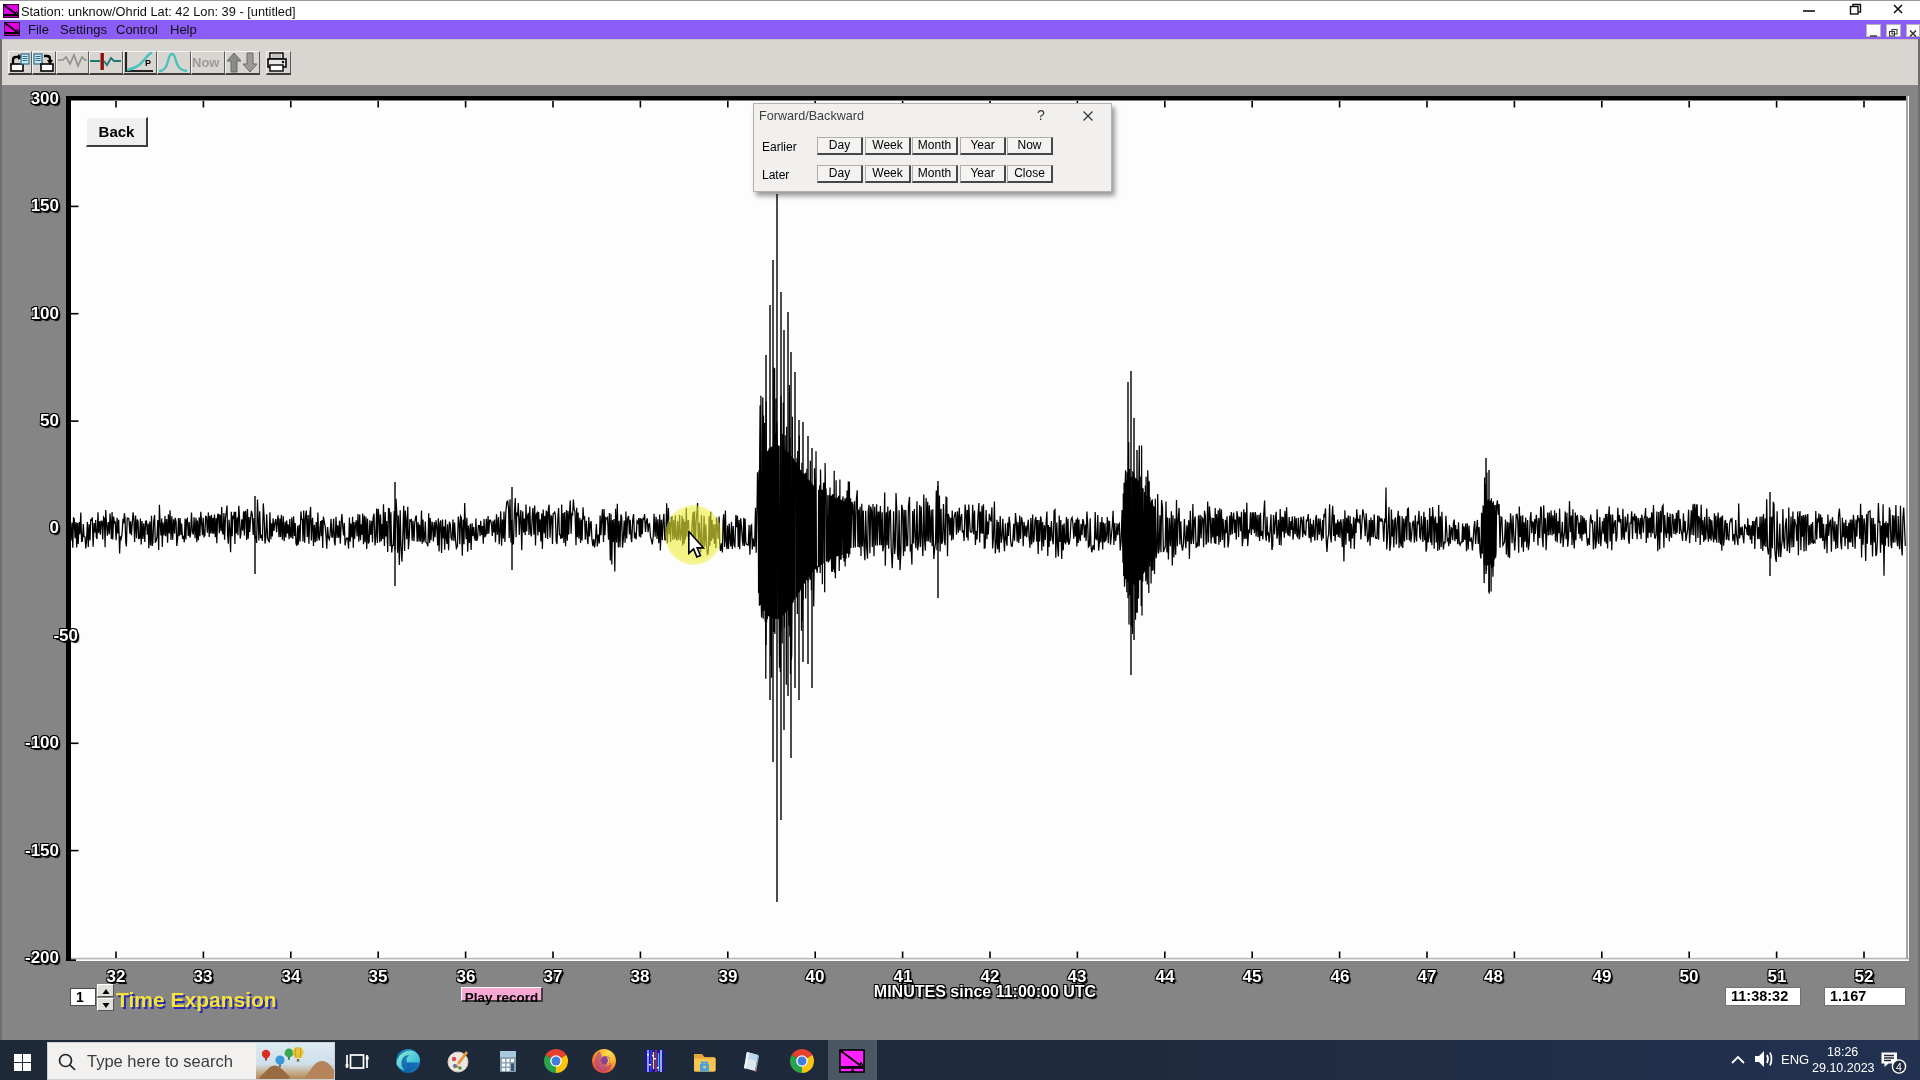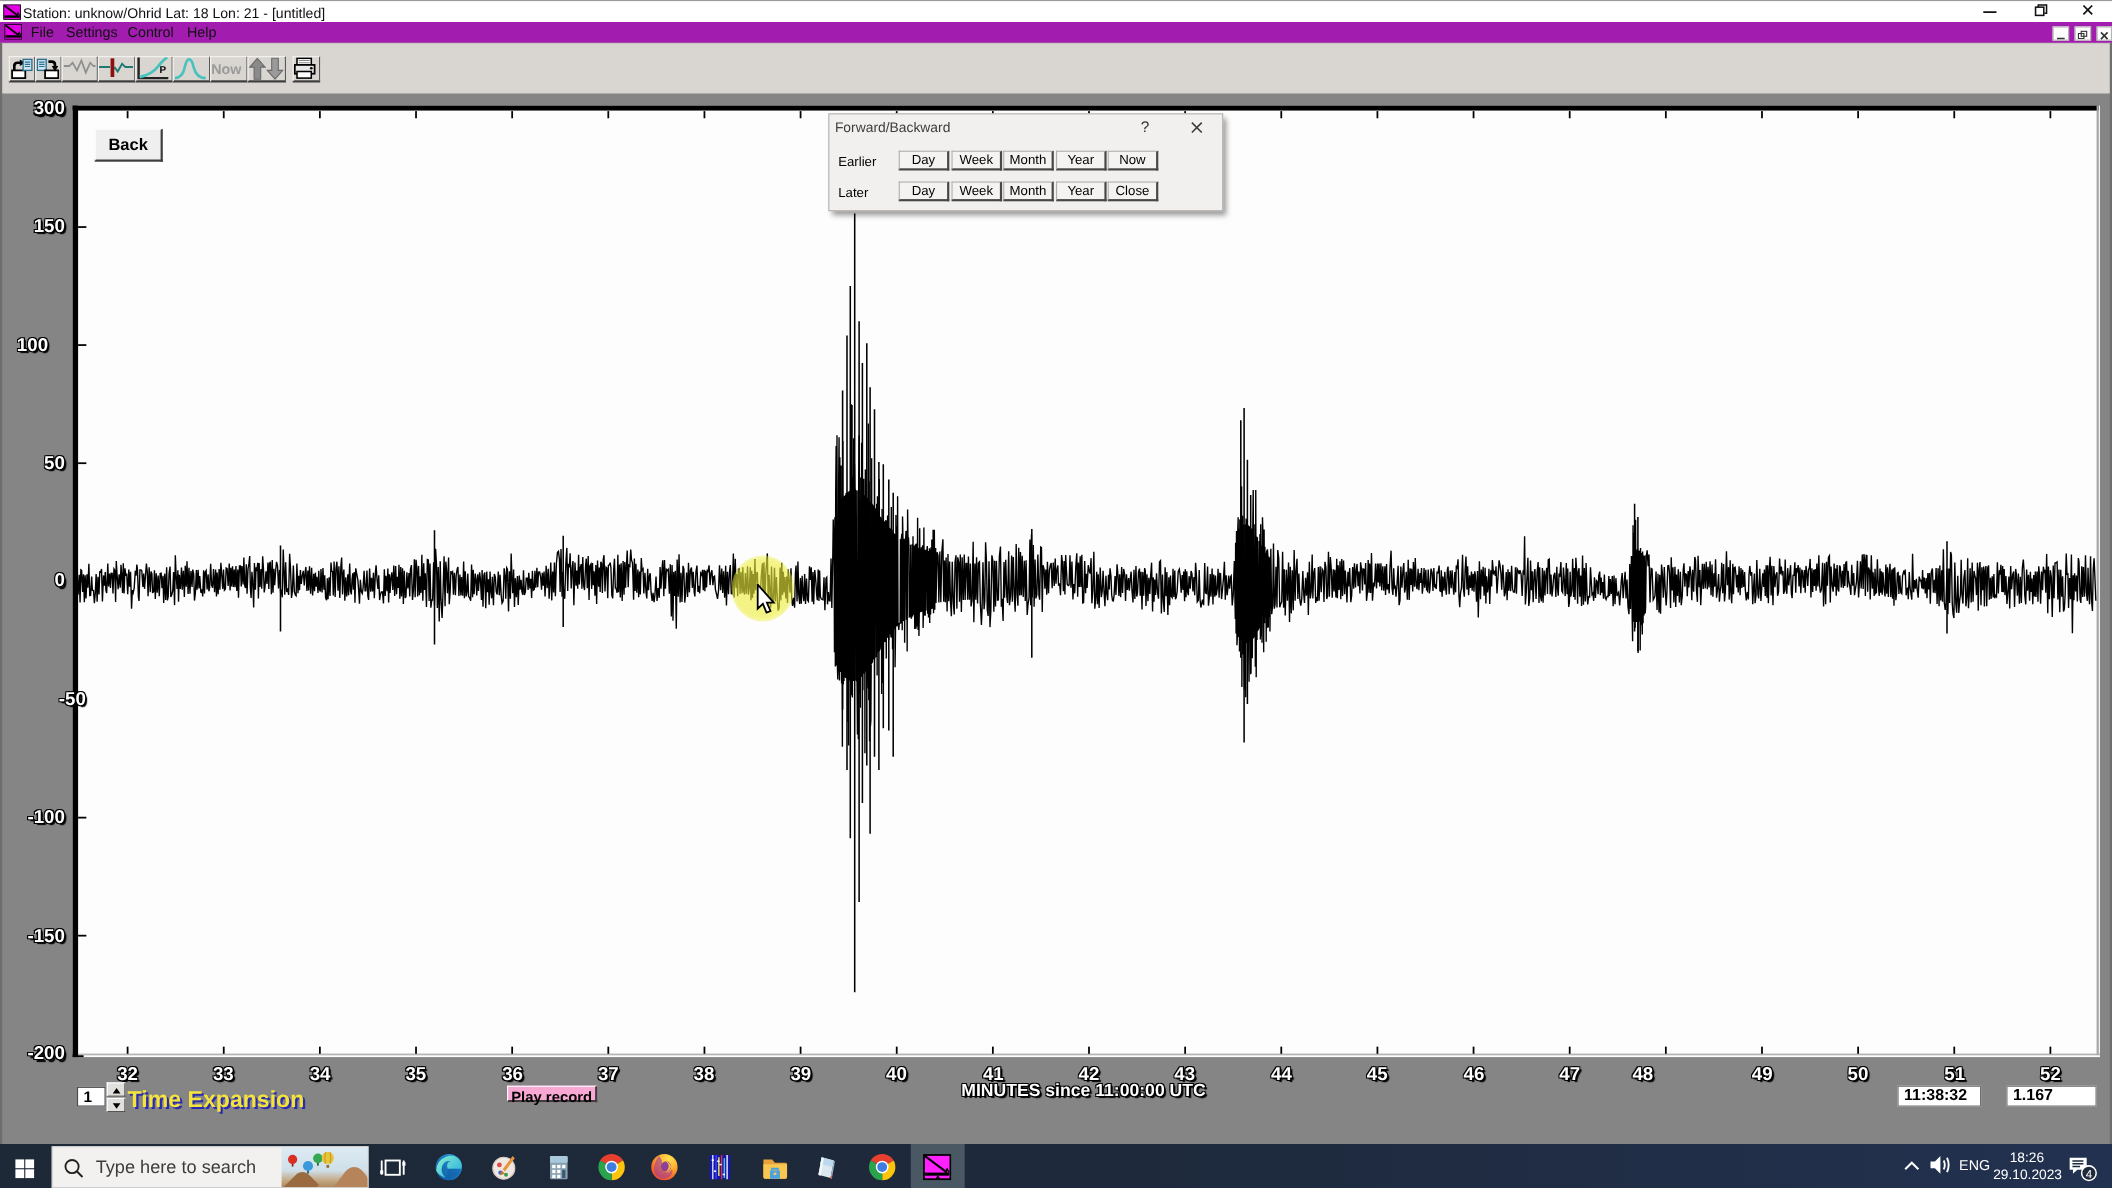--- a/index.html
+++ b/index.html
@@ -1,18 +1,18 @@
 <!DOCTYPE html>
 <html><head><meta charset="utf-8"><title>s</title><style>
 *{margin:0;padding:0;box-sizing:border-box}
 html,body{width:1920px;height:1080px;overflow:hidden;font-family:"Liberation Sans",sans-serif;background:#858585}
 .abs{position:absolute}
 #titlebar{position:absolute;left:0;top:0;width:1920px;height:20px;background:#fff;border-top:1px solid #9a9a9a}
 #titlebar .txt{position:absolute;left:21px;top:3px;font-size:12.8px;color:#101010}
-#menubar{position:absolute;left:0;top:20px;width:1920px;height:19px;background:#a21caf}
+#menubar{position:absolute;left:0;top:20px;width:1920px;height:19px;background:#8b5cf6}
 #menubar .mi{position:absolute;top:2px;font-size:13px;color:#101010}
 #toolbar{position:absolute;left:0;top:39px;width:1920px;height:46px;background:#d9d6d1;border-top:1px solid #c8c5c0}
 .tbtn{position:absolute;top:11px;height:24px;background:#d9d6d1;border-top:1px solid #f4f2ef;border-left:1px solid #f4f2ef;border-right:1px solid #5a5a5a;border-bottom:2px solid #3c3c3c}
 #plotregion{position:absolute;left:0;top:0;width:1920px;height:1040px;background:#858585}
 .axlab{position:absolute;font-size:17px;font-weight:bold;color:#fff;letter-spacing:0px;
  text-shadow:-1px -1px 0 #000,1px -1px 0 #000,-1px 1px 0 #000,1px 1px 0 #000,2px 2px 1px #000}
 #backbtn{position:absolute;left:86px;top:117px;width:62px;height:30px;background:#efefef;
  border-top:1px solid #fff;border-left:1px solid #fff;border-right:2px solid #3f3f3f;border-bottom:2px solid #3f3f3f;
  font-size:15px;font-weight:bold;color:#000;text-align:center;line-height:27px}
 #info{position:absolute;left:534px;top:116px;font-size:14.5px;font-weight:bold;color:#000;line-height:16px;white-space:pre}
@@ -85,21 +85,21 @@
       <rect x="71" y="420.3" width="7.5" height="1.6" fill="#000"></rect>
       <rect x="71" y="527.7" width="7.5" height="1.6" fill="#000"></rect>
       <rect x="71" y="635.1" width="7.5" height="1.6" fill="#000"></rect>
       <rect x="71" y="742.5" width="7.5" height="1.6" fill="#000"></rect>
       <rect x="71" y="849.8" width="7.5" height="1.6" fill="#000"></rect>
       <path d="M71.0 540.6L72.0 522.5L72.8 547.8L73.5 518.0L74.2 518.5L75.1 538.2L75.9 522.0L76.7 547.4L77.4 522.9L78.2 544.0L79.1 522.1L79.9 534.3L80.8 512.5L81.6 541.4L82.4 541.1L83.3 524.1L84.0 536.6L85.0 536.9L85.8 548.4L86.6 539.6L87.4 521.9L88.3 547.1L89.1 524.3L90.0 540.4L90.7 519.9L91.6 520.2L92.3 517.3L93.1 546.7L94.1 523.1L95.0 532.4L95.7 520.1L96.3 537.0L97.0 539.0L98.0 512.3L98.7 533.1L99.6 521.3L100.4 534.6L101.1 521.1L102.0 521.2L102.7 539.5L103.6 517.2L104.4 518.6L105.1 547.2L105.7 510.1L106.4 522.0L107.4 535.6L108.3 522.0L109.3 534.3L110.0 513.5L110.6 521.4L111.4 539.0L112.1 512.1L112.8 539.6L113.6 516.6L114.4 523.4L115.2 521.4L116.1 540.1L117.1 517.8L117.8 533.4L118.7 519.8L119.6 553.4L120.3 536.5L121.1 538.9L122.0 534.5L123.0 518.8L123.7 523.4L124.4 513.2L125.0 518.0L125.8 542.5L126.4 546.3L127.2 518.1L128.1 518.1L128.9 519.0L129.9 533.7L130.6 521.3L131.4 535.3L132.3 522.8L133.1 512.3L133.9 519.8L134.6 542.0L135.6 515.6L136.6 538.3L137.3 519.5L138.1 521.7L138.7 538.6L139.7 538.1L140.4 518.4L141.2 544.6L142.0 521.1L142.9 538.9L143.8 523.3L144.8 542.0L145.6 521.3L146.5 521.0L147.3 534.7L148.2 523.5L148.8 548.2L149.8 521.5L150.6 545.5L151.5 515.8L152.2 545.9L152.9 542.4L153.7 521.3L154.6 515.0L155.3 542.7L156.3 540.3L157.1 536.3L157.8 520.1L158.7 550.1L159.4 504.8L160.1 522.7L161.0 535.4L161.7 518.5L162.3 547.0L163.0 522.6L164.0 535.5L165.0 516.0L165.7 536.2L166.7 519.0L167.6 542.7L168.4 514.4L169.3 533.4L170.0 510.2L171.0 540.0L171.8 516.2L172.7 539.8L173.6 519.2L174.6 533.6L175.2 517.8L176.1 522.0L176.8 546.0L177.7 538.1L178.5 518.1L179.2 536.1L180.1 518.0L180.9 535.0L181.6 523.6L182.6 538.9L183.4 535.8L184.3 542.3L185.1 518.5L185.9 539.6L186.5 520.1L187.4 518.6L188.3 535.9L189.2 522.0L189.9 537.5L190.6 534.2L191.5 512.6L192.4 532.2L193.3 534.4L194.1 517.3L195.1 538.3L196.0 517.7L196.8 542.2L197.4 520.5L198.3 540.2L199.2 517.3L199.9 536.2L200.8 511.7L201.6 522.6L202.5 535.3L203.2 517.7L204.0 536.5L204.9 535.4L205.6 516.3L206.5 516.9L207.4 532.8L208.4 512.4L209.2 536.9L209.9 516.1L210.6 533.2L211.4 514.7L212.2 533.7L213.0 517.7L213.7 533.8L214.5 514.5L215.3 537.3L216.2 517.8L216.8 543.3L217.7 514.4L218.6 514.4L219.3 533.2L220.0 514.6L221.0 531.3L221.7 506.9L222.5 532.3L223.2 534.5L223.9 512.9L224.6 539.7L225.5 517.0L226.3 512.4L227.0 505.5L227.6 534.9L228.3 543.7L229.0 519.8L229.9 531.5L230.6 552.3L231.3 511.8L232.2 536.2L232.8 515.6L233.5 519.1L234.3 511.7L234.9 544.1L235.6 511.8L236.3 533.5L237.3 517.4L237.9 535.3L238.8 505.7L239.5 516.9L240.2 538.6L240.9 533.7L241.8 519.4L242.7 530.8L243.6 511.3L244.4 535.4L245.0 512.5L245.8 510.8L246.7 540.1L247.5 509.0L248.2 538.8L249.0 517.1L249.7 531.9L250.7 517.6L251.4 510.8L252.3 514.4L253.2 535.0L254.1 518.1L255.0 537.6L255.7 536.9L256.6 543.0L257.5 499.6L258.2 519.4L258.9 540.6L259.7 511.2L260.6 538.2L261.5 534.9L262.4 540.9L263.3 503.4L264.1 516.3L265.0 543.6L265.8 537.8L266.7 514.2L267.6 537.8L268.5 540.9L269.2 541.6L269.9 512.2L270.9 539.3L271.5 523.4L272.3 536.5L273.1 518.2L273.9 530.9L274.7 524.0L275.7 519.0L276.6 532.2L277.5 519.1L278.1 515.4L279.0 537.2L279.9 518.6L280.6 536.9L281.4 514.9L282.4 539.7L283.3 516.2L284.2 541.3L285.2 521.7L285.9 537.5L286.7 520.6L287.4 533.4L288.1 524.3L289.1 539.1L289.8 518.9L290.4 535.6L291.2 537.8L291.8 517.3L292.8 538.7L293.6 516.3L294.5 536.0L295.2 523.0L296.0 543.6L296.9 545.7L297.6 525.7L298.2 544.8L299.2 524.7L300.0 541.8L300.9 511.4L301.6 519.4L302.4 519.7L303.0 541.4L303.7 510.5L304.7 542.7L305.4 517.2L306.3 510.6L307.3 537.1L308.1 514.9L308.9 543.7L309.9 514.4L310.6 506.9L311.4 540.4L312.0 522.2L312.6 517.8L313.5 546.1L314.3 524.8L315.2 542.2L316.2 522.0L316.9 541.2L317.9 512.4L318.6 537.2L319.4 540.4L320.0 527.3L320.7 521.1L321.3 536.2L322.0 520.0L322.7 547.9L323.4 516.6L324.4 522.1L325.3 527.2L326.1 537.2L326.8 548.8L327.6 527.1L328.5 537.7L329.3 539.5L330.0 535.4L331.0 518.8L331.9 537.2L332.6 537.2L333.6 518.7L334.4 541.8L335.1 545.4L336.0 516.8L337.0 538.0L337.8 525.2L338.7 537.7L339.5 520.8L340.3 543.8L341.3 520.3L341.9 514.0L342.8 527.5L343.6 535.5L344.3 522.9L345.1 545.5L345.8 540.6L346.7 538.1L347.7 538.1L348.6 548.6L349.4 517.5L350.2 541.8L350.9 523.5L351.9 537.4L352.6 516.8L353.3 547.7L354.0 522.0L354.6 539.0L355.4 525.7L356.2 520.3L357.1 536.4L358.0 514.1L358.8 541.8L359.7 514.6L360.5 540.2L361.3 524.3L362.1 534.6L362.7 513.5L363.5 544.3L364.3 515.4L365.0 542.2L365.9 516.7L366.7 549.1L367.5 518.8L368.4 543.6L369.1 542.1L369.9 520.3L370.8 535.0L371.8 520.9L372.5 542.2L373.1 518.1L374.0 513.7L375.0 545.4L375.8 537.0L376.7 508.5L377.4 543.0L378.2 508.9L379.0 516.6L379.7 542.2L380.5 514.5L381.3 541.2L382.1 524.0L382.8 539.0L383.5 504.3L384.4 546.1L385.2 512.0L385.9 536.4L386.7 521.1L387.7 551.9L388.5 508.6L389.4 509.0L390.1 546.3L390.9 512.3L391.7 552.5L392.5 545.3L393.3 545.4L394.2 511.1L395.0 550.3L396.0 498.8L396.9 515.1L397.6 552.7L398.4 515.5L399.3 565.1L400.2 510.3L400.9 544.9L401.9 561.8L402.8 536.9L403.7 505.8L404.6 551.1L405.3 510.6L406.0 518.7L406.8 539.3L407.8 506.8L408.4 549.2L409.2 538.3L409.9 519.2L410.6 521.1L411.4 519.9L412.2 540.7L413.0 520.7L414.0 541.2L414.7 523.0L415.7 517.0L416.3 515.4L417.2 541.8L418.1 522.3L419.0 541.4L419.6 524.5L420.6 541.6L421.5 510.5L422.2 543.8L423.0 519.4L423.8 542.2L424.5 538.1L425.3 521.5L426.0 542.3L427.0 543.4L427.9 546.2L428.7 513.2L429.6 543.0L430.2 517.9L431.0 540.3L432.0 521.5L432.7 526.5L433.4 541.4L434.3 522.0L435.0 537.2L436.0 520.2L436.7 526.0L437.7 545.4L438.3 518.3L439.1 551.5L439.9 523.1L440.7 520.5L441.6 552.9L442.5 519.5L443.3 538.3L444.0 526.6L444.7 549.7L445.5 519.5L446.2 537.5L447.0 543.9L447.6 524.3L448.6 550.3L449.4 521.8L450.3 524.6L451.1 537.8L452.0 540.4L453.0 519.5L453.9 541.0L454.6 522.6L455.6 541.1L456.4 548.3L457.4 546.4L458.3 516.6L459.2 523.5L459.8 544.2L460.6 516.2L461.3 517.5L462.3 555.8L463.1 519.4L464.0 544.3L464.7 503.1L465.4 525.1L466.1 539.3L466.9 517.7L467.7 551.7L468.5 525.6L469.4 543.0L470.4 523.7L471.1 549.9L472.1 523.3L472.8 536.0L473.7 527.1L474.4 537.4L475.2 540.7L475.9 518.4L476.7 541.0L477.6 538.0L478.4 525.6L479.4 525.5L480.1 536.3L480.7 520.7L481.7 535.0L482.5 526.1L483.3 543.7L484.0 519.0L484.9 536.5L485.7 535.9L486.3 518.8L487.1 534.3L488.1 516.1L488.8 533.8L489.6 520.2L490.6 520.1L491.5 524.7L492.3 536.0L493.0 520.7L493.8 532.4L494.6 519.6L495.5 542.3L496.5 514.3L497.4 534.7L498.4 517.1L499.2 544.3L499.9 532.4L500.7 511.3L501.6 545.8L502.4 519.6L503.3 538.6L504.0 511.4L504.9 542.1L505.8 512.3L506.8 502.1L507.7 501.2L508.6 508.5L509.2 538.1L510.0 499.2L511.0 542.5L511.8 519.7L512.6 544.0L513.4 543.7L514.4 512.0L515.3 498.1L516.1 537.2L516.8 512.5L517.6 515.8L518.3 503.0L519.3 534.9L520.2 516.3L520.9 510.1L521.7 550.2L522.7 511.4L523.7 532.4L524.4 518.6L525.2 535.1L526.0 504.4L526.7 531.4L527.4 516.5L528.4 512.8L529.0 535.1L529.8 506.4L530.6 532.5L531.4 536.4L532.4 513.5L533.0 507.9L533.9 534.8L534.7 505.4L535.5 545.4L536.2 514.5L537.2 512.8L537.9 535.5L538.6 511.9L539.4 532.0L540.1 519.3L540.9 541.5L541.7 513.6L542.4 549.0L543.2 509.6L544.2 533.3L544.9 515.9L545.6 538.1L546.2 510.7L546.9 512.3L547.6 539.1L548.4 508.6L549.1 504.7L550.0 537.6L550.9 515.6L551.7 516.4L552.5 543.9L553.1 513.9L554.0 513.4L554.7 511.5L555.4 516.2L556.2 541.0L557.0 544.0L557.9 517.8L558.6 508.0L559.4 534.6L560.1 534.8L561.0 538.9L561.7 504.4L562.3 538.3L563.2 513.1L563.9 543.1L564.7 512.0L565.6 546.3L566.5 510.1L567.3 540.7L568.0 510.9L568.7 534.4L569.5 513.7L570.2 500.5L571.1 533.8L571.8 514.0L572.6 514.8L573.4 499.6L574.1 509.0L575.0 511.9L576.0 545.3L576.7 507.8L577.4 537.3L578.1 512.6L578.9 538.8L579.9 517.7L580.6 542.9L581.4 519.5L582.1 540.4L583.0 507.2L583.7 518.5L584.6 517.2L585.3 539.6L586.3 520.8L587.3 538.6L588.0 544.1L588.8 517.1L589.5 536.5L590.4 523.6L591.1 521.1L591.9 538.6L592.9 546.2L593.7 539.0L594.6 547.5L595.4 540.7L596.4 524.1L597.3 546.4L598.3 534.6L599.3 543.5L600.1 515.5L600.9 535.3L601.8 517.9L602.5 509.3L603.5 542.1L604.1 509.1L604.9 535.2L605.8 517.7L606.6 518.8L607.5 517.6L608.5 539.7L609.4 512.9L610.3 560.5L611.0 513.7L611.8 564.4L612.5 519.9L613.2 541.9L614.0 518.9L614.8 571.6L615.6 508.7L616.6 542.4L617.3 503.8L618.3 547.6L619.1 520.8L620.0 547.2L620.9 514.4L621.7 517.4L622.5 547.8L623.3 539.4L624.2 520.5L625.1 542.7L625.9 511.6L626.7 538.5L627.6 518.3L628.6 516.0L629.4 534.4L630.2 519.7L631.1 538.4L631.7 542.2L632.7 519.5L633.6 514.1L634.5 538.2L635.2 532.5L636.1 539.4L637.0 521.1L637.9 522.7L638.7 518.0L639.3 536.6L640.2 518.0L640.8 537.5L641.5 518.8L642.3 534.1L643.0 518.7L643.8 519.4L644.6 514.0L645.5 531.9L646.3 521.5L647.2 518.4L648.1 532.1L648.8 524.4L649.6 523.7L650.4 536.1L651.4 540.2L652.3 544.4L653.2 536.8L654.1 513.8L655.1 536.6L656.1 516.8L657.0 539.0L657.8 519.4L658.8 543.3L659.7 514.4L660.4 550.5L661.3 519.8L662.3 540.1L663.1 520.9L663.9 513.7L664.8 539.6L665.7 540.0L666.7 503.3L667.4 543.2L668.4 508.0L669.2 534.4L669.9 522.1L670.6 542.0L671.3 517.4L672.1 517.0L672.8 540.0L673.7 520.1L674.6 539.2L675.3 515.6L676.0 536.9L676.9 540.5L677.6 520.9L678.6 539.7L679.6 514.9L680.4 540.6L681.3 533.4L682.1 515.8L682.7 545.6L683.4 518.9L684.1 543.7L684.7 521.8L685.5 539.6L686.3 508.2L687.0 536.6L687.7 520.9L688.5 520.6L689.3 544.0L690.2 534.4L691.1 540.7L692.1 523.7L693.1 512.1L693.7 550.5L694.5 511.2L695.4 550.8L696.0 523.7L696.9 512.2L697.6 503.1L698.3 542.2L699.2 522.5L699.9 538.1L700.6 552.5L701.4 515.1L702.1 547.0L703.1 546.6L704.1 516.1L704.8 546.8L705.8 524.6L706.7 546.0L707.4 554.9L708.3 552.7L709.2 516.0L709.9 546.0L710.7 511.7L711.4 540.9L712.1 519.9L712.7 538.7L713.5 524.6L714.4 544.0L715.2 524.1L715.9 548.2L716.5 517.5L717.4 527.4L718.2 538.9L719.1 516.6L719.7 543.4L720.5 550.9L721.4 543.4L722.4 552.4L723.1 521.2L723.7 514.2L724.6 546.9L725.4 510.4L726.1 540.4L727.0 549.1L727.6 525.5L728.5 548.9L729.2 523.5L730.2 541.8L730.8 546.4L731.5 521.8L732.3 549.0L733.2 526.0L734.1 545.4L734.9 546.6L735.9 514.9L736.7 527.2L737.5 515.7L738.3 547.0L739.1 520.0L739.7 549.3L740.7 518.2L741.7 528.9L742.4 540.3L743.0 545.7L743.8 517.7L744.5 546.3L745.1 518.7L745.8 542.2L746.5 544.4L747.4 544.8L748.2 545.2L749.1 524.9L749.9 554.7L750.9 525.9L751.6 524.9L752.3 549.4L753.1 538.3L754.0 546.2L754.6 546.2L755.5 507.8L756.2 552.7L757.1 504.2L757.5 472.2L757.8 485.9L758.2 480.5L758.6 592.9L759.0 470.2L759.4 605.8L759.7 451.6L760.1 405.5L760.5 604.9L760.9 395.7L761.3 606.6L761.6 617.6L762.0 608.0L762.4 439.1L762.8 397.5L763.2 618.7L763.5 415.6L763.9 610.8L764.3 455.4L764.7 423.1L765.1 621.4L765.4 453.8L765.8 678.8L766.2 401.0L766.6 622.3L767.0 451.8L767.3 619.2L767.7 450.9L768.1 615.7L768.5 450.0L768.9 616.3L769.2 448.2L769.6 616.9L770.0 448.6L770.4 448.2L770.8 656.3L771.1 447.6L771.5 677.8L771.9 447.1L772.3 446.9L772.7 618.6L773.0 446.5L773.4 632.1L773.8 367.6L774.2 632.1L774.6 368.2L774.9 634.1L775.3 433.3L775.7 619.1L776.1 398.4L776.5 619.0L776.8 421.8L777.2 445.5L777.6 445.5L778.0 618.6L778.4 445.6L778.7 618.3L779.1 618.1L779.5 667.8L779.9 446.0L780.3 672.0L780.6 446.3L781.0 395.7L781.4 629.6L781.8 622.0L782.2 643.5L782.5 434.1L782.9 615.4L783.3 402.6L783.7 614.6L784.1 448.5L784.4 627.5L784.8 449.2L785.2 435.3L785.6 612.5L786.0 450.2L786.3 684.8L786.7 426.8L787.1 610.6L787.5 451.9L787.9 609.6L788.2 452.7L788.6 608.5L789.0 626.0L789.4 385.0L789.8 636.5L790.1 437.4L790.5 673.9L790.9 456.0L791.3 660.1L791.7 654.7L792.0 603.3L792.4 416.7L792.8 602.1L793.2 601.4L793.6 459.7L793.9 460.2L794.3 599.6L794.7 461.3L795.1 461.9L795.5 462.4L795.8 463.0L796.2 596.4L796.6 595.7L797.0 457.9L797.4 614.1L797.7 451.1L798.1 593.1L798.5 466.9L798.9 591.9L799.3 435.4L799.6 590.6L800.0 590.0L800.4 469.7L800.8 588.7L801.2 470.8L801.5 630.8L801.9 462.7L802.3 620.8L802.7 472.9L803.1 600.2L803.4 473.9L803.8 583.8L804.2 475.0L804.6 475.5L805.0 583.6L805.3 472.8L805.7 598.6L806.1 473.3L806.5 579.9L806.9 468.7L807.2 578.8L807.6 479.3L808.0 581.7L808.4 480.3L808.8 576.7L809.1 481.1L809.5 481.6L809.9 579.4L810.3 460.8L810.7 579.7L811.0 481.7L811.4 590.2L811.8 484.0L812.2 572.5L812.6 484.8L812.9 571.6L813.3 485.5L813.7 606.5L814.1 573.8L814.5 468.2L814.8 569.6L815.2 478.7L815.6 568.8L816.0 451.2L816.4 568.1L816.7 567.8L817.1 572.7L817.5 567.1L817.9 566.7L818.3 566.4L818.6 489.9L819.0 566.9L819.4 490.5L819.8 485.2L820.2 573.0L820.5 469.5L820.9 491.5L821.3 564.0L821.7 564.2L822.1 489.8L822.4 584.3L822.8 492.7L823.2 492.9L823.6 482.8L824.0 563.5L824.3 482.4L824.7 592.2L825.1 463.1L825.5 493.8L825.9 488.4L826.2 494.5L826.6 560.8L827.0 560.6L827.4 560.4L827.8 495.2L828.1 560.0L828.5 562.5L828.9 559.6L829.3 494.8L829.7 560.5L830.0 487.5L830.4 558.9L830.8 496.5L831.2 496.7L831.6 571.8L831.9 497.0L832.3 494.8L832.7 571.7L833.1 494.1L833.5 569.6L833.8 557.5L834.2 470.7L834.6 572.8L835.0 498.1L835.4 578.2L835.7 556.9L836.1 480.3L836.5 556.6L836.9 498.8L837.3 556.3L837.6 497.4L838.0 556.1L838.4 499.3L838.8 495.8L839.2 570.9L839.5 555.6L839.9 479.5L840.3 559.6L840.7 499.8L841.1 559.7L841.4 500.3L841.8 555.0L842.2 500.5L842.6 500.7L843.0 496.4L843.3 558.0L843.7 501.0L844.1 561.4L844.5 554.2L844.9 498.3L845.2 566.4L845.6 499.5L846.0 558.7L846.4 497.5L846.8 553.6L847.1 490.4L847.5 502.2L847.9 553.4L848.3 481.5L848.7 557.6L849.0 500.0L849.4 481.5L849.8 554.3L850.2 503.0L850.6 498.2L850.9 548.1L851.9 502.0L852.8 505.1L853.5 547.7L854.4 501.3L855.3 547.4L856.2 501.7L857.2 490.3L857.9 547.0L858.7 509.5L859.4 547.6L860.1 506.8L861.0 555.9L861.8 503.7L862.5 546.5L863.3 510.4L864.1 547.2L864.9 560.3L865.7 510.8L866.6 546.8L867.5 558.6L868.2 511.2L869.1 504.8L869.9 553.3L870.7 506.6L871.6 511.7L872.3 547.1L873.0 504.1L874.0 556.3L874.7 506.7L875.7 545.4L876.6 504.2L877.4 545.5L878.2 512.2L878.9 512.2L879.7 545.2L880.4 506.0L881.3 545.2L882.2 512.3L882.8 551.3L883.7 545.2L884.7 492.4L885.3 565.7L886.3 512.2L887.1 545.3L887.8 506.5L888.7 548.7L889.5 511.8L890.4 510.7L891.2 548.0L892.2 568.2L892.8 553.0L893.6 511.2L894.6 553.9L895.3 546.0L896.0 493.0L896.8 510.6L897.5 554.1L898.3 560.0L899.1 510.2L900.0 570.1L900.8 554.4L901.7 504.8L902.6 509.9L903.5 556.1L904.2 509.8L905.0 551.4L905.8 509.9L906.8 545.6L907.6 545.4L908.5 506.1L909.5 496.9L910.3 551.5L911.0 544.3L911.9 564.6L912.7 511.0L913.3 543.4L914.3 508.9L915.3 542.6L916.0 548.2L917.0 501.2L917.7 550.2L918.7 541.5L919.7 505.1L920.3 547.0L921.2 506.4L922.1 541.2L922.9 556.1L923.8 494.6L924.6 540.7L925.4 550.6L926.1 497.9L927.0 541.4L927.7 501.8L928.5 541.2L929.3 505.3L930.2 542.7L931.2 509.8L932.1 546.3L932.8 509.3L933.8 559.1L934.6 549.1L935.5 543.5L936.3 490.4L937.0 550.3L937.7 485.9L938.4 543.2L939.4 495.4L940.1 551.5L941.0 508.7L941.7 544.0L942.6 540.6L943.5 504.0L944.5 541.4L945.1 545.2L946.1 497.3L946.8 497.8L947.5 556.3L948.2 513.9L949.2 517.5L949.9 535.3L950.8 517.7L951.6 540.6L952.2 510.6L953.2 539.4L954.0 518.3L954.9 513.6L955.6 511.9L956.5 534.8L957.5 511.4L958.4 532.7L959.3 507.7L960.0 530.6L960.7 518.7L961.7 514.1L962.3 532.5L963.3 530.2L964.1 541.1L965.1 504.6L965.8 511.1L966.7 537.5L967.4 510.0L968.1 540.5L968.8 504.6L969.5 518.7L970.2 531.1L971.1 532.4L971.9 531.8L972.7 504.7L973.6 534.3L974.5 510.4L975.4 544.9L976.1 531.0L977.0 539.4L978.0 515.0L978.9 503.0L979.7 542.5L980.4 511.4L981.2 533.6L982.0 505.8L982.7 533.7L983.5 504.3L984.3 548.1L985.1 547.8L986.1 510.1L986.9 539.2L987.5 521.6L988.3 534.5L989.3 513.8L990.0 518.3L991.0 521.3L991.9 507.4L992.6 548.5L993.5 536.6L994.4 501.6L995.3 553.4L996.3 542.0L997.0 519.8L997.7 549.3L998.4 522.0L999.2 552.6L1000.2 516.0L1001.2 542.8L1002.0 537.7L1002.8 518.8L1003.7 538.3L1004.5 551.2L1005.4 523.4L1006.1 539.2L1007.0 545.7L1007.7 522.6L1008.4 535.9L1009.1 516.7L1010.0 524.1L1010.6 540.7L1011.4 546.0L1012.1 546.3L1012.8 541.3L1013.7 523.7L1014.5 540.8L1015.5 513.0L1016.3 522.4L1017.2 541.7L1017.9 522.0L1018.8 542.9L1019.7 515.5L1020.5 539.0L1021.5 517.2L1022.5 522.8L1023.2 546.3L1024.1 522.0L1025.0 536.3L1026.0 525.5L1026.7 537.1L1027.7 524.5L1028.3 519.7L1029.1 537.3L1030.0 547.7L1030.9 518.0L1031.7 544.5L1032.7 514.5L1033.4 542.3L1034.1 538.9L1035.0 520.1L1035.9 516.9L1036.6 541.5L1037.3 519.9L1038.2 554.0L1038.9 520.0L1039.7 541.6L1040.6 516.4L1041.2 519.1L1041.8 550.8L1042.7 522.0L1043.6 546.5L1044.4 525.2L1045.3 540.0L1046.0 524.1L1046.9 511.5L1047.8 556.0L1048.4 524.9L1049.1 547.0L1049.7 526.9L1050.5 540.9L1051.4 521.1L1052.3 538.7L1053.2 544.3L1054.1 510.8L1055.0 509.7L1055.8 557.7L1056.8 522.4L1057.6 546.5L1058.4 556.4L1059.2 515.6L1060.1 542.0L1060.8 520.1L1061.7 559.1L1062.6 524.8L1063.3 550.3L1064.1 523.3L1064.8 542.0L1065.6 543.2L1066.4 517.1L1067.1 542.6L1068.0 518.7L1068.6 544.7L1069.3 543.0L1070.1 537.8L1071.1 519.7L1072.1 517.5L1072.9 523.1L1073.8 538.8L1074.7 522.7L1075.5 536.4L1076.1 519.5L1076.9 546.5L1077.5 517.4L1078.2 543.0L1078.9 519.4L1079.5 537.5L1080.3 541.0L1081.0 523.8L1082.0 535.2L1082.8 519.1L1083.6 521.4L1084.5 537.7L1085.4 524.6L1086.1 541.1L1086.9 511.6L1087.7 523.5L1088.4 547.1L1089.4 545.6L1090.2 518.2L1090.9 544.2L1091.7 552.3L1092.5 548.5L1093.2 545.1L1094.2 550.2L1095.2 511.9L1095.9 539.0L1096.9 539.6L1097.8 515.0L1098.6 550.6L1099.4 543.0L1100.2 521.9L1100.9 542.4L1101.9 516.9L1102.7 549.6L1103.4 522.4L1104.4 542.5L1105.0 523.3L1105.7 541.2L1106.6 535.5L1107.3 517.0L1108.3 543.3L1108.9 521.3L1109.6 521.6L1110.5 544.6L1111.4 535.2L1112.3 525.2L1113.1 510.8L1113.9 545.1L1114.7 522.9L1115.6 541.0L1116.3 534.4L1117.0 523.2L1117.8 535.1L1118.7 524.6L1119.3 523.6L1120.2 550.5L1121.1 540.9L1122.1 510.0L1123.0 562.8L1123.3 493.4L1123.7 576.0L1124.1 482.7L1124.5 586.6L1124.9 577.4L1125.2 483.3L1125.6 470.2L1126.0 579.1L1126.4 480.6L1126.8 592.2L1127.1 473.3L1127.5 473.7L1127.9 581.9L1128.3 478.7L1128.7 442.1L1129.0 624.5L1129.4 477.7L1129.8 468.9L1130.2 594.9L1130.6 477.0L1130.9 591.7L1131.3 626.8L1131.7 594.8L1132.1 476.6L1132.5 633.9L1132.8 471.3L1133.2 584.7L1133.6 472.3L1134.0 477.0L1134.4 584.4L1134.7 477.4L1135.1 584.0L1135.5 619.7L1135.9 478.3L1136.3 583.1L1136.6 479.1L1137.0 613.0L1137.4 585.2L1137.8 480.4L1138.2 586.9L1138.5 598.4L1138.9 478.1L1139.3 445.5L1139.7 579.1L1140.1 578.5L1140.4 577.9L1140.8 476.6L1141.2 606.1L1141.6 445.5L1142.0 615.6L1142.3 487.7L1142.7 581.8L1143.1 488.5L1143.5 572.8L1143.9 572.2L1144.2 571.5L1144.6 491.9L1145.0 571.0L1145.4 485.4L1145.8 581.3L1146.1 476.7L1146.5 578.4L1146.9 496.1L1147.3 584.4L1147.7 470.3L1148.0 480.3L1148.4 498.8L1148.8 593.0L1149.2 481.3L1149.6 566.5L1149.9 497.0L1150.3 561.5L1150.7 502.4L1151.1 583.5L1151.5 500.4L1151.8 570.8L1152.2 499.4L1152.6 505.0L1153.0 570.5L1153.4 505.9L1153.7 561.0L1154.1 506.8L1154.5 574.0L1155.3 498.8L1156.1 558.3L1157.0 550.2L1157.7 494.0L1158.5 553.4L1159.2 549.1L1160.0 515.3L1160.9 552.2L1161.6 500.0L1162.5 507.5L1163.4 552.1L1164.4 548.7L1165.2 547.1L1166.0 501.5L1166.9 552.5L1167.5 517.6L1168.4 559.5L1169.4 517.9L1170.4 546.2L1171.4 511.3L1172.3 565.5L1173.0 515.3L1173.9 557.6L1174.8 518.5L1175.7 554.7L1176.5 500.0L1177.4 546.2L1178.1 520.5L1179.1 507.9L1179.9 544.6L1180.8 521.3L1181.7 545.4L1182.5 550.7L1183.4 544.5L1184.4 519.1L1185.3 541.4L1185.9 548.1L1186.9 525.2L1187.7 541.5L1188.7 520.2L1189.4 559.0L1190.3 510.7L1191.2 544.1L1192.0 537.8L1192.9 504.1L1193.5 544.1L1194.3 521.2L1195.2 516.4L1196.1 548.1L1196.7 542.9L1197.7 546.5L1198.5 515.4L1199.2 546.2L1200.1 514.8L1201.1 538.4L1201.9 517.3L1202.9 519.1L1203.6 547.3L1204.5 510.7L1205.4 516.0L1206.1 544.5L1206.8 542.2L1207.7 501.5L1208.5 542.4L1209.4 506.4L1210.3 517.9L1211.1 543.4L1212.1 517.5L1212.8 537.6L1213.5 518.0L1214.5 543.2L1215.2 507.9L1215.8 543.9L1216.5 513.9L1217.3 536.3L1218.2 510.2L1218.9 544.7L1219.8 508.3L1220.5 541.9L1221.4 509.6L1222.4 540.1L1223.0 518.7L1223.8 531.6L1224.5 547.6L1225.4 519.9L1226.1 533.2L1227.0 516.3L1228.0 547.4L1228.8 541.2L1229.7 515.5L1230.6 535.1L1231.3 512.1L1232.3 534.1L1233.0 517.5L1233.7 512.7L1234.6 533.0L1235.3 519.6L1236.3 539.6L1236.9 511.2L1237.9 518.8L1238.6 536.9L1239.2 517.2L1240.1 517.7L1240.7 531.3L1241.5 511.8L1242.3 546.2L1243.1 538.4L1243.8 509.2L1244.6 538.8L1245.2 512.2L1246.1 539.0L1246.8 502.8L1247.7 546.1L1248.7 530.7L1249.6 532.1L1250.5 512.3L1251.4 534.9L1252.3 512.3L1253.0 529.5L1253.7 512.4L1254.4 533.1L1255.4 512.1L1256.1 536.5L1257.1 514.7L1258.0 537.1L1259.0 514.8L1259.6 541.0L1260.5 512.8L1261.1 535.9L1262.1 531.0L1262.9 539.5L1263.6 516.7L1264.6 500.6L1265.5 534.8L1266.3 540.8L1267.0 516.7L1267.7 534.2L1268.4 533.3L1269.1 542.5L1270.0 531.9L1271.0 514.4L1271.9 550.1L1272.7 545.9L1273.5 515.1L1274.5 534.3L1275.5 517.3L1276.2 511.8L1276.9 538.7L1277.5 535.5L1278.4 519.8L1279.4 545.1L1280.2 508.9L1281.1 545.4L1281.9 516.6L1282.7 531.7L1283.3 517.0L1284.3 537.8L1284.9 510.9L1285.9 533.4L1286.6 507.2L1287.5 532.4L1288.3 535.6L1289.2 517.0L1289.9 536.5L1290.9 521.0L1291.5 530.0L1292.3 516.4L1293.0 539.8L1293.6 533.8L1294.6 516.3L1295.2 534.3L1296.2 518.0L1296.9 535.9L1297.6 537.0L1298.4 517.8L1299.3 539.4L1299.9 536.1L1300.9 516.9L1301.9 520.6L1302.7 537.3L1303.5 516.4L1304.3 534.0L1305.0 532.5L1305.7 535.5L1306.4 520.3L1307.3 520.7L1308.3 514.1L1309.0 537.1L1309.7 537.5L1310.3 518.4L1311.0 542.5L1311.7 524.1L1312.7 537.0L1313.5 519.9L1314.2 534.5L1314.9 540.6L1315.8 517.8L1316.4 515.1L1317.4 540.2L1318.4 518.6L1319.3 534.7L1320.1 518.5L1321.0 533.3L1321.7 540.6L1322.6 520.1L1323.3 538.5L1323.9 514.1L1324.7 515.7L1325.5 508.4L1326.3 541.3L1327.0 552.0L1327.7 539.4L1328.6 534.4L1329.6 504.3L1330.3 534.3L1331.2 542.5L1331.9 518.6L1332.7 505.9L1333.6 535.9L1334.2 514.8L1335.1 541.1L1336.0 523.0L1336.8 534.6L1337.7 519.5L1338.3 537.0L1339.2 521.6L1340.0 537.9L1340.7 519.3L1341.3 523.2L1342.3 547.1L1343.2 519.0L1343.9 561.4L1344.9 510.2L1345.9 544.7L1346.7 517.7L1347.7 533.1L1348.3 515.3L1349.2 541.5L1350.1 516.1L1350.8 548.6L1351.4 523.8L1352.3 538.5L1352.9 533.0L1353.6 517.0L1354.3 549.0L1355.3 518.4L1356.0 533.1L1356.7 509.2L1357.7 521.3L1358.6 519.8L1359.4 523.4L1360.0 514.8L1360.9 539.5L1361.9 523.5L1362.8 509.4L1363.6 513.5L1364.5 521.3L1365.2 536.2L1366.2 513.4L1366.8 523.9L1367.6 542.1L1368.4 539.0L1369.3 520.0L1370.1 545.7L1370.9 517.5L1371.6 537.1L1372.4 520.1L1373.3 537.4L1374.2 514.3L1375.1 535.6L1375.9 538.3L1376.9 538.3L1377.7 515.6L1378.6 539.7L1379.3 517.4L1380.2 519.1L1381.1 521.9L1381.8 518.3L1382.8 521.9L1383.8 541.8L1384.7 518.5L1385.4 522.3L1386.0 487.4L1386.7 549.5L1387.5 538.3L1388.4 520.3L1389.0 507.0L1389.8 550.9L1390.7 543.3L1391.4 509.6L1392.2 536.6L1392.9 519.4L1393.8 547.4L1394.7 520.7L1395.4 517.3L1396.4 544.5L1397.4 520.6L1398.3 510.9L1399.1 548.1L1399.7 515.8L1400.5 542.3L1401.3 546.6L1402.2 516.3L1402.8 548.0L1403.8 518.6L1404.5 541.4L1405.2 523.9L1406.1 516.1L1406.8 540.0L1407.5 509.0L1408.4 508.3L1409.3 540.5L1410.0 522.2L1410.9 542.2L1411.6 535.3L1412.5 523.3L1413.5 520.7L1414.4 542.7L1415.3 515.3L1415.9 534.7L1416.6 541.5L1417.3 521.3L1418.0 524.5L1419.0 510.9L1419.8 537.1L1420.6 538.6L1421.3 516.0L1422.0 525.5L1422.9 541.9L1423.9 511.8L1424.6 540.2L1425.2 516.9L1426.1 551.7L1426.7 548.0L1427.4 519.8L1428.0 542.3L1429.0 536.2L1429.7 508.0L1430.6 542.6L1431.3 516.3L1431.9 545.3L1432.6 507.1L1433.5 521.4L1434.2 548.8L1434.8 519.4L1435.5 516.6L1436.2 542.5L1437.0 523.1L1437.8 551.0L1438.7 504.9L1439.5 549.7L1440.3 516.3L1441.2 546.9L1441.9 511.8L1442.8 541.0L1443.4 549.5L1444.2 542.4L1445.1 542.7L1445.9 515.7L1446.5 526.4L1447.3 540.5L1448.1 539.3L1448.8 546.2L1449.5 524.8L1450.4 543.6L1451.3 527.9L1451.9 528.7L1452.8 540.2L1453.4 523.2L1454.3 519.6L1454.9 541.2L1455.6 525.1L1456.2 538.9L1457.0 529.2L1457.7 544.2L1458.5 522.2L1459.3 543.2L1460.1 545.1L1461.0 542.2L1461.9 542.4L1462.6 523.6L1463.2 541.9L1463.9 526.4L1464.8 539.9L1465.7 523.6L1466.5 551.2L1467.3 523.3L1468.2 549.4L1469.0 525.6L1470.0 541.8L1470.7 539.7L1471.5 538.4L1472.4 550.4L1473.2 539.5L1473.9 528.1L1474.7 521.0L1475.6 543.9L1476.6 528.4L1477.4 519.9L1478.2 544.0L1479.1 526.9L1480.0 551.7L1480.9 558.4L1481.6 512.7L1482.3 553.7L1483.1 506.0L1483.5 506.0L1483.8 561.6L1484.2 582.9L1484.6 477.4L1485.0 565.3L1485.4 484.3L1485.7 564.2L1486.1 502.1L1486.5 570.6L1486.9 472.6L1487.3 565.2L1487.6 501.0L1488.0 565.5L1488.4 499.3L1488.8 500.8L1489.2 593.7L1489.5 500.9L1489.9 565.0L1490.3 501.2L1490.7 501.4L1491.1 591.4L1491.4 498.2L1491.8 568.1L1492.2 502.8L1492.6 562.3L1493.0 576.8L1493.3 501.3L1493.7 566.5L1494.1 505.1L1494.5 559.5L1494.9 506.2L1495.2 505.9L1495.6 557.6L1496.0 552.5L1496.6 506.0L1497.4 500.3L1498.3 514.7L1499.1 504.0L1500.0 547.7L1501.0 516.9L1501.9 517.5L1502.9 545.3L1503.7 543.8L1504.5 541.7L1505.5 519.6L1506.4 554.5L1507.3 521.7L1508.2 556.9L1508.9 522.4L1509.6 557.9L1510.5 513.2L1511.2 520.4L1512.1 543.3L1513.0 515.5L1513.8 535.5L1514.7 550.4L1515.4 538.2L1516.2 514.4L1517.0 514.2L1517.7 520.3L1518.7 552.7L1519.3 506.5L1520.2 536.9L1520.9 515.7L1521.7 547.6L1522.7 515.3L1523.4 551.7L1524.1 522.2L1525.0 541.8L1525.7 517.6L1526.7 547.6L1527.6 519.9L1528.4 550.1L1529.3 542.2L1530.2 518.0L1530.9 512.1L1531.7 533.3L1532.3 521.8L1533.2 522.3L1533.9 542.0L1534.7 519.1L1535.3 534.0L1536.3 514.9L1537.2 522.5L1538.0 545.6L1538.8 518.0L1539.7 537.9L1540.7 506.4L1541.4 509.1L1542.2 536.1L1543.1 547.2L1543.7 505.2L1544.7 533.8L1545.4 518.2L1546.1 550.2L1546.7 536.8L1547.6 512.5L1548.4 535.4L1549.3 512.6L1550.2 534.9L1551.1 510.6L1552.1 535.6L1552.8 515.2L1553.7 534.1L1554.6 510.2L1555.5 541.2L1556.4 513.1L1557.2 542.5L1558.1 521.1L1558.9 533.3L1559.6 508.5L1560.5 543.4L1561.5 535.1L1562.4 521.9L1563.1 547.0L1563.8 537.6L1564.6 531.7L1565.2 511.6L1566.1 539.3L1566.9 512.7L1567.7 546.7L1568.5 538.1L1569.5 501.1L1570.4 532.1L1571.4 515.6L1572.0 545.1L1572.9 509.3L1573.5 538.3L1574.3 548.4L1575.3 512.6L1575.9 540.2L1576.6 516.3L1577.4 515.7L1578.1 522.7L1578.8 534.0L1579.5 522.5L1580.2 538.6L1581.0 514.9L1581.9 541.1L1582.7 516.3L1583.5 534.5L1584.2 518.0L1585.1 533.7L1586.0 520.1L1586.6 535.6L1587.5 545.9L1588.5 538.2L1589.4 545.0L1590.0 522.7L1590.7 514.5L1591.7 523.4L1592.5 520.1L1593.4 549.4L1594.2 533.5L1594.9 521.4L1595.5 548.4L1596.4 541.4L1597.1 509.2L1598.1 540.4L1598.8 544.0L1599.8 517.0L1600.8 546.3L1601.7 533.0L1602.5 521.2L1603.3 533.6L1604.0 517.7L1604.8 541.7L1605.6 513.9L1606.3 543.4L1607.0 513.8L1607.6 548.4L1608.4 518.8L1609.2 506.2L1610.1 541.4L1610.8 514.4L1611.8 550.3L1612.6 514.5L1613.6 533.8L1614.4 522.9L1615.4 520.3L1616.0 541.6L1616.9 537.7L1617.8 507.8L1618.5 522.0L1619.4 515.1L1620.2 523.1L1620.9 519.1L1621.5 539.9L1622.2 537.3L1622.9 508.7L1623.7 536.2L1624.4 539.8L1625.2 516.5L1626.1 532.3L1627.1 521.4L1627.8 513.8L1628.5 539.5L1629.2 543.8L1630.0 523.1L1630.9 522.9L1631.7 511.2L1632.5 538.9L1633.1 516.7L1634.0 518.9L1634.7 513.7L1635.5 533.1L1636.3 515.9L1637.1 539.3L1638.0 517.8L1638.6 520.2L1639.6 534.3L1640.4 518.1L1641.1 538.9L1641.8 514.5L1642.5 520.3L1643.4 532.7L1644.1 518.4L1645.0 515.7L1645.6 508.1L1646.3 543.1L1647.2 516.6L1647.9 538.1L1648.8 518.0L1649.5 532.6L1650.2 517.2L1651.0 537.1L1651.7 512.3L1652.6 533.2L1653.5 504.9L1654.2 532.1L1654.9 538.7L1655.9 535.5L1656.9 511.6L1657.8 551.3L1658.8 512.1L1659.7 549.3L1660.5 510.7L1661.3 532.5L1662.2 506.7L1663.1 505.2L1663.9 547.7L1664.6 515.1L1665.6 532.2L1666.5 537.9L1667.4 512.4L1668.0 533.5L1668.7 516.9L1669.3 541.6L1670.1 513.6L1670.9 535.7L1671.6 537.7L1672.3 514.1L1673.0 515.6L1673.9 534.0L1674.9 518.8L1675.8 534.5L1676.4 512.8L1677.1 532.8L1678.0 511.2L1678.7 510.8L1679.5 534.0L1680.1 518.8L1680.8 528.4L1681.7 533.3L1682.6 540.9L1683.4 513.4L1684.3 532.5L1685.2 520.9L1685.9 541.1L1686.7 535.8L1687.7 529.2L1688.6 509.8L1689.6 543.2L1690.4 530.4L1691.3 510.2L1692.0 535.0L1693.0 504.2L1693.8 535.4L1694.5 503.7L1695.2 509.5L1695.8 541.9L1696.5 504.9L1697.2 505.0L1697.9 537.9L1698.6 515.9L1699.6 518.5L1700.2 545.0L1701.2 504.8L1702.1 535.1L1702.8 520.3L1703.8 541.9L1704.6 517.1L1705.2 539.2L1705.9 538.4L1706.7 508.5L1707.5 531.0L1708.4 541.8L1709.1 516.8L1709.7 538.8L1710.4 519.3L1711.1 540.7L1711.8 520.3L1712.8 535.4L1713.7 542.3L1714.4 513.2L1715.2 539.8L1715.9 515.8L1716.7 542.8L1717.4 521.6L1718.2 512.6L1718.9 542.7L1719.9 517.8L1720.5 544.4L1721.2 516.5L1721.8 550.7L1722.5 515.6L1723.5 545.7L1724.1 540.2L1724.9 521.1L1725.6 520.6L1726.3 539.9L1727.1 523.1L1728.0 538.7L1728.9 539.8L1729.6 523.4L1730.6 519.8L1731.3 521.2L1732.0 517.8L1732.9 541.2L1733.6 535.9L1734.2 534.2L1734.8 544.8L1735.7 520.1L1736.4 533.9L1737.1 538.8L1738.0 545.2L1738.7 503.5L1739.6 538.4L1740.5 527.3L1741.3 535.1L1742.2 526.2L1742.9 535.9L1743.8 543.3L1744.7 524.2L1745.7 527.9L1746.4 527.7L1747.2 535.0L1747.8 518.2L1748.5 535.7L1749.3 525.1L1750.3 539.6L1751.1 525.4L1751.8 543.8L1752.6 521.0L1753.4 535.8L1754.1 521.0L1754.8 548.9L1755.7 520.4L1756.7 516.8L1757.6 538.9L1758.6 527.1L1759.2 539.2L1760.1 516.4L1761.0 549.1L1761.9 516.5L1762.8 551.1L1763.5 514.0L1764.3 546.0L1765.2 518.5L1765.9 547.0L1766.7 499.3L1767.5 547.7L1768.4 554.5L1769.1 548.2L1770.0 516.8L1770.8 558.4L1771.7 516.8L1772.4 548.2L1773.3 501.8L1774.0 504.3L1774.8 549.0L1775.5 558.0L1776.3 561.9L1777.1 511.3L1778.0 548.4L1778.8 557.0L1779.8 523.4L1780.7 557.2L1781.5 546.0L1782.2 540.7L1782.9 508.9L1783.6 540.1L1784.5 548.7L1785.3 526.1L1786.3 518.3L1787.2 551.2L1788.1 542.1L1788.8 507.6L1789.5 553.0L1790.3 539.5L1791.0 516.5L1792.0 547.6L1792.9 511.4L1793.7 547.1L1794.6 519.0L1795.4 523.9L1796.0 525.3L1796.8 541.0L1797.7 511.6L1798.4 555.2L1799.1 518.5L1800.0 511.0L1800.9 550.2L1801.7 515.8L1802.4 536.6L1803.3 515.1L1804.0 551.4L1804.7 518.4L1805.4 514.6L1806.1 551.1L1807.0 516.3L1807.8 514.1L1808.5 545.2L1809.5 525.2L1810.1 544.5L1811.1 523.8L1811.9 543.1L1812.6 521.9L1813.3 543.9L1814.2 541.4L1815.0 542.5L1815.8 511.1L1816.7 539.5L1817.6 518.4L1818.3 522.5L1819.0 513.4L1819.9 538.2L1820.6 514.5L1821.2 538.3L1822.0 517.2L1822.7 541.0L1823.6 523.7L1824.5 549.1L1825.5 536.2L1826.3 524.1L1827.0 553.2L1827.9 514.5L1828.7 535.7L1829.7 522.7L1830.6 519.6L1831.4 551.8L1832.4 517.2L1833.0 521.5L1834.0 541.5L1834.9 521.4L1835.8 548.9L1836.7 524.3L1837.6 548.1L1838.5 516.3L1839.4 508.6L1840.1 519.7L1840.7 541.4L1841.6 549.4L1842.4 517.8L1843.2 537.1L1844.1 522.6L1845.1 546.1L1845.8 519.8L1846.5 538.2L1847.2 525.9L1848.0 549.3L1848.8 522.8L1849.5 542.2L1850.3 519.5L1850.9 542.6L1851.9 519.5L1852.7 547.1L1853.4 514.8L1854.2 523.4L1855.1 548.8L1856.0 519.5L1856.9 536.6L1857.6 515.2L1858.3 519.5L1859.0 517.9L1859.8 538.9L1860.6 503.7L1861.6 557.4L1862.2 515.0L1863.1 544.7L1864.0 518.4L1864.8 524.6L1865.7 560.9L1866.6 514.0L1867.3 543.8L1868.2 511.9L1869.2 511.6L1870.1 510.9L1870.8 545.0L1871.8 517.8L1872.5 556.5L1873.4 517.9L1874.3 542.5L1875.1 523.8L1875.9 556.0L1876.7 553.6L1877.4 540.2L1878.4 503.1L1879.1 522.0L1879.9 521.8L1880.5 552.8L1881.4 525.5L1882.3 544.7L1883.1 504.2L1884.0 575.7L1884.7 522.9L1885.4 545.7L1886.0 521.2L1887.0 537.8L1887.7 523.1L1888.5 546.8L1889.4 507.4L1890.0 510.7L1891.0 544.6L1891.7 548.1L1892.5 514.9L1893.3 542.7L1894.0 515.5L1895.0 542.4L1895.9 504.9L1896.7 538.4L1897.6 546.2L1898.2 516.1L1898.9 539.1L1899.6 549.2L1900.5 505.8L1901.3 544.2L1902.2 555.5L1902.9 518.5L1903.7 507.6L1904.4 523.5L1905.3 546.1" fill="none" stroke="#000" stroke-width="1.25"></path>
       <path d="M766 355 L766 645M770 305 L770 700M773 260 L773 762M777 194 L777 902M781 292 L781 820M784 330 L784 730M788 312 L788 696M791 352 L791 758M795 372 L795 688M799 420 L799 700M803 422 L803 662M808 436 L808 664M812 448 L812 688M1128 382 L1128 598M1131 371 L1131 675M1134 418 L1134 640M1137 450 L1137 612M1486 458 L1486 574M1489 470 L1489 592M255 496 L255 574M395 482 L395 586M512 487 L512 570M938 481 L938 598M1770 492 L1770 576" fill="none" stroke="#000" stroke-width="1.4"></path>
     </svg>
     <div class="axlab" style="left:0px;top:89px;width:59px;text-align:right">300</div>
     <div class="axlab" style="left:0px;top:196px;width:59px;text-align:right">150</div>
-    <div class="axlab" style="left:0px;top:304px;width:59px;text-align:center">100</div>
+    <div class="axlab" style="left:0px;top:304px;width:59px;text-align:right">100</div>
     <div class="axlab" style="left:0px;top:411px;width:59px;text-align:right">50</div>
     <div class="axlab" style="left:0px;top:518px;width:59px;text-align:right">0</div>
     <div class="axlab" style="left:0px;top:626px;width:78px;text-align:right">-50</div>
     <div class="axlab" style="left:0px;top:733px;width:59px;text-align:right">-100</div>
     <div class="axlab" style="left:0px;top:841px;width:59px;text-align:right">-150</div>
     <div class="axlab" style="left:0px;top:948px;width:59px;text-align:right">-200</div>
     <div class="axlab" style="left:86px;top:967px;width:60px;text-align:center">32</div>
     <div class="axlab" style="left:173px;top:967px;width:60px;text-align:center">33</div>
     <div class="axlab" style="left:261px;top:967px;width:60px;text-align:center">34</div>
     <div class="axlab" style="left:348px;top:967px;width:60px;text-align:center">35</div>
@@ -161,21 +161,21 @@
       <path d="M1 0 L1 12 L3.6 9.6 L5.4 14 L7.4 13.2 L5.6 9 L9 9 Z" fill="#fff" stroke="#000" stroke-width="0.9"></path>
     </svg>
   </div>
 <div id="titlebar">
     <svg width="16" height="14" viewBox="0 0 16 14" style="position:absolute;left:3px;top:3px">
 <rect x="0" y="0" width="16" height="14" fill="#e400e4" stroke="#000" stroke-width="1.5"></rect>
 <path d="M1 1 L13 10" stroke="#000" stroke-width="1.6"></path>
 <rect x="1" y="10" width="14" height="2.2" fill="#000"></rect>
 <path d="M12 10 l1.4 -2.5 1.4 2.5" fill="none" stroke="#000" stroke-width="1"></path>
 </svg>
-    <div class="txt">Station: unknow/Ohrid Lat: 18 Lon: 21 - [untitled]</div>
+    <div class="txt">Station: unknow/Ohrid Lat: 42 Lon: 39 - [untitled]</div>
     <svg width="120" height="20" viewBox="0 0 120 20" style="position:absolute;left:1795px;top:0">
       <path d="M8 10 h12" stroke="#111" stroke-width="1.6"></path>
       <rect x="55.5" y="5.5" width="7.5" height="7.5" fill="none" stroke="#111" stroke-width="1.4"></rect>
       <path d="M58 5.5 V3.5 h7.5 v7.5 h-2" fill="none" stroke="#111" stroke-width="1.4"></path>
       <path d="M99 4 l8 8 M107 4 l-8 8" stroke="#111" stroke-width="1.6"></path>
     </svg>
   </div>
 <div id="menubar">
     <svg width="16" height="14" viewBox="0 0 16 14" style="position:absolute;left:4px;top:2px">
 <rect x="0" y="0" width="16" height="14" fill="#e400e4" stroke="#000" stroke-width="1.5"></rect>

